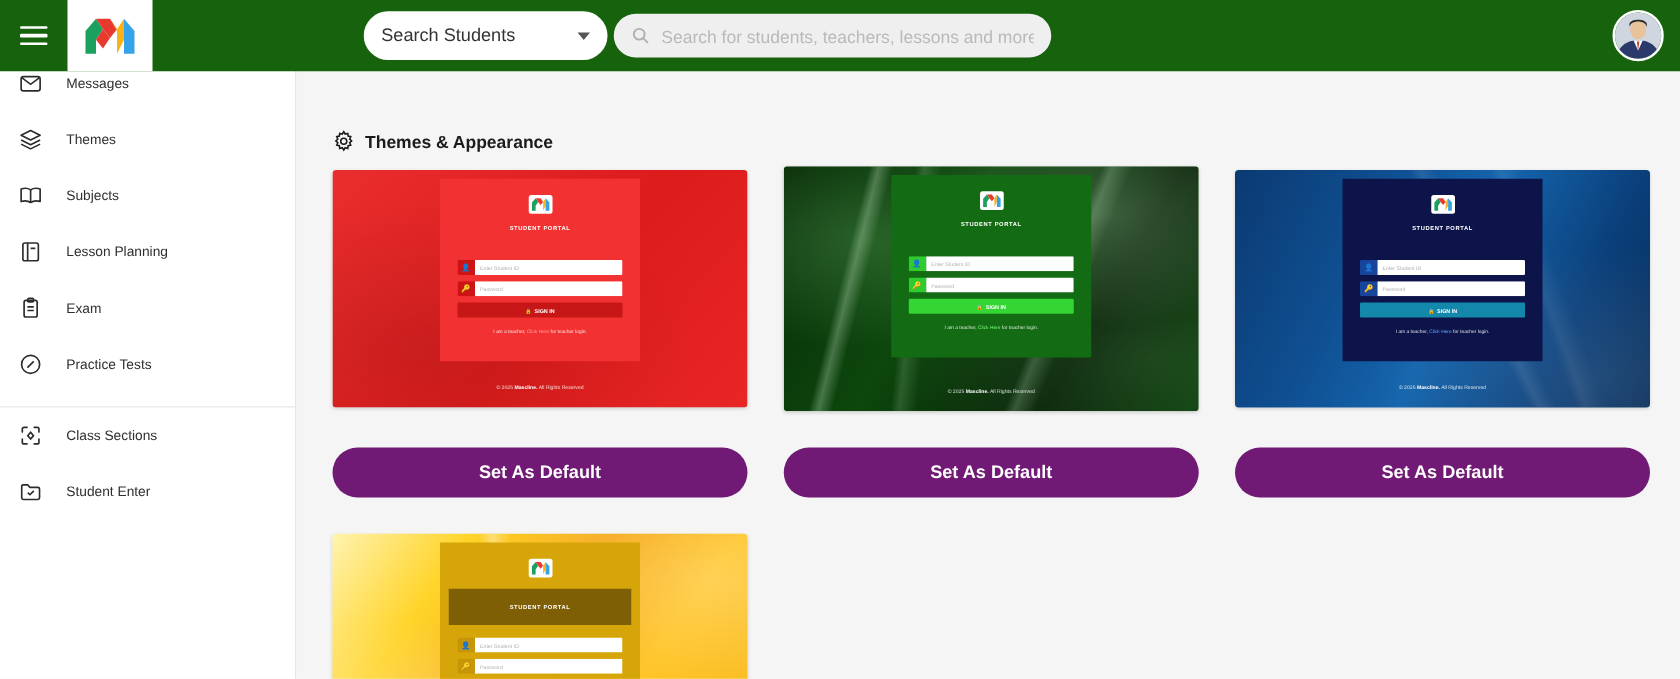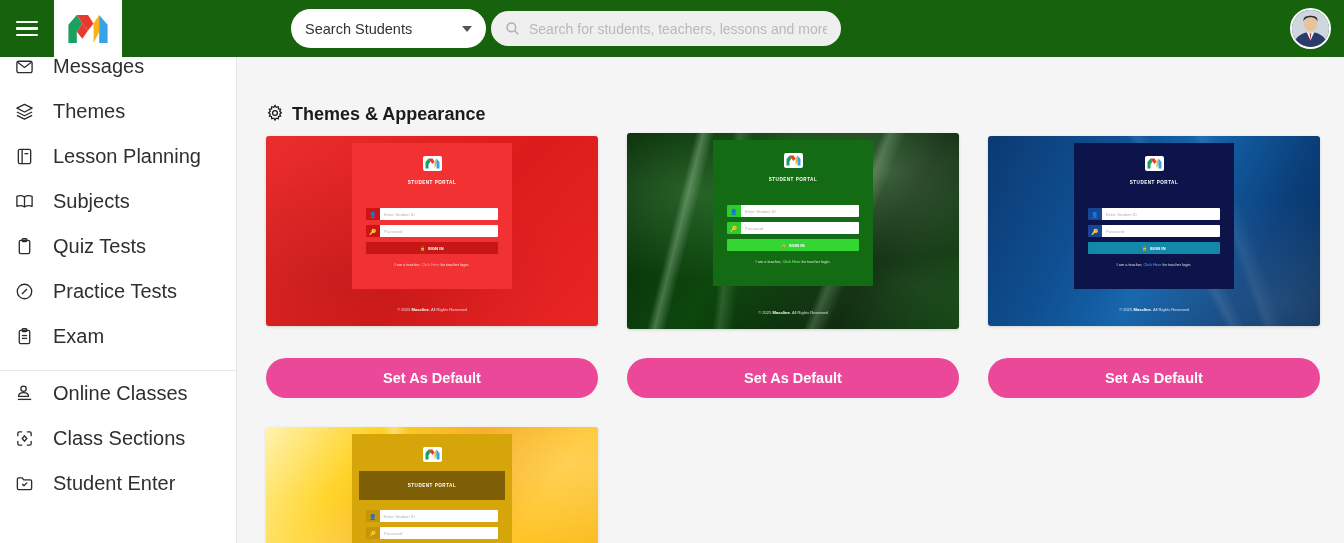--- a/index.html
+++ b/index.html
@@ -85,43 +85,43 @@
   .nav-item {
     display: flex; align-items: center;
     height: 45px; padding-left: 14px; gap: 18px;
     cursor: pointer; color: #3b3b3b;
   }
   .nav-item .ico {
     width: 21px; height: 21px;
     display: flex; align-items: center; justify-content: center;
     flex-shrink: 0; color: #2c2c2c;
   }
-  .nav-item .txt { font-size: 20px; color: #2f2f2f; }
+  .nav-item .txt { font-size: 11px; color: #2f2f2f; }
 
   .nav-divider {
     height: 1px; background: #e8e8e8;
     margin: 11px 0 0 0;
   }
   .nav-section {
     font-size: 11.5px; letter-spacing: 0.7px;
     color: #9b9b9b; padding: 18px 0 9px 16px;
     text-transform: uppercase;
   }
 
   
   .main {
     position: absolute; left: 237px; top: 57px;
     width: 1107px; height: 486px;
     background: #f4f5f4;
     overflow: hidden;
   }
   .page-title {
-    display: flex; gap: 8px;
+    display: flex; align-items: center; gap: 8px;
     margin: 47px 0 0 29px;
-    font-size: 18px; font-weight: bold; color: #1b1b1b;
+    font-size: 14px; font-weight: bold; color: #1b1b1b;
   }
 
   .theme-grid {
     position: absolute; left: 29px; top: 79px;
     width: 1060px;
   }
   .row { display: flex; gap: 29px; }
 
   .theme-card {
     width: 332px; height: 190px;
@@ -244,21 +244,21 @@
     font-size: 4.6px; font-weight: bold; letter-spacing: 0.5px; color: #ffffff;
   }
   .bg-yellow .prev-field .fico { background: #c79608; }
 
   
   .btn-row {
     display: flex; gap: 29px; margin-top: 29px;
   }
   .btn-default {
     width: 332px; height: 40px;
-    background: #ec4899; color: #ffffff;
+    background: #701a75; color: #ffffff;
     border: none; border-radius: 22px;
     font-family: "Liberation Sans", sans-serif;
     font-size: 14.5px; font-weight: bold;
     cursor: pointer;
     display: flex; align-items: center; justify-content: center;
   }
   .btn-2 { align-self: flex-start; margin-top: 0; }
 </style>
 </head>
 <body>
@@ -323,84 +323,65 @@
         <path d="M10 2.5 L18 6.5 L10 10.5 L2 6.5 Z"></path>
           <path d="M2 10.5 L10 14.5 L18 10.5"></path>
           <path d="M2 14 L10 18 L18 14"></path>
       </svg>
     </span>
     <span class="txt">Themes</span>
   </div>
 
   <div class="nav-item">
     <span class="ico">
+      <svg width="19" height="19" viewBox="0 0 20 20" fill="none" stroke="currentColor" stroke-width="1.4" stroke-linejoin="round">
+        <path d="M2 4.5 C5 3.4 7.6 3.6 10 5.2 C12.4 3.6 15 3.4 18 4.5 L18 15 C15 14 12.4 14.2 10 15.8 C7.6 14.2 5 14 2 15 Z"></path>
+        <line x1="10" y1="5.2" x2="10" y2="15.8"></line>
+      </svg>
+    </span>
+    <span class="txt">Subjects</span>
+  </div>
+
+  <div class="nav-item">
+    <span class="ico">
       <svg width="19" height="19" viewBox="0 0 20 20" fill="none" stroke="currentColor" stroke-width="1.4">
         <rect x="3.5" y="2.5" width="13" height="15" rx="1.6"></rect>
           <line x1="7.5" y1="2.5" x2="7.5" y2="17.5"></line>
           <line x1="10" y1="7" x2="14" y2="7"></line>
       </svg>
     </span>
     <span class="txt">Lesson Planning</span>
   </div>
 
-  <div class="nav-item">
-    <span class="ico">
-      <svg width="19" height="19" viewBox="0 0 20 20" fill="none" stroke="currentColor" stroke-width="1.4" stroke-linejoin="round">
-        <path d="M2 4.5 C5 3.4 7.6 3.6 10 5.2 C12.4 3.6 15 3.4 18 4.5 L18 15 C15 14 12.4 14.2 10 15.8 C7.6 14.2 5 14 2 15 Z"></path>
-        <line x1="10" y1="5.2" x2="10" y2="15.8"></line>
-      </svg>
-    </span>
-    <span class="txt">Subjects</span>
-  </div>
-
-  <div class="nav-item">
-    <span class="ico">
-      <svg width="19" height="19" viewBox="0 0 20 20" fill="none" stroke="currentColor" stroke-width="1.4">
-        <rect x="4.5" y="3.5" width="11" height="14" rx="1.6"></rect>
-          <rect x="7.5" y="1.8" width="5" height="3" rx="1"></rect>
-      </svg>
-    </span>
-    <span class="txt">Quiz Tests</span>
-  </div>
-
-  <div class="nav-item">
-    <span class="ico">
-      <svg width="19" height="19" viewBox="0 0 20 20" fill="none" stroke="currentColor" stroke-width="1.4">
-        <circle cx="10" cy="10" r="7.6"></circle>
-          <line x1="7.3" y1="12.7" x2="12.6" y2="7.4"></line>
-      </svg>
-    </span>
-    <span class="txt">Practice Tests</span>
-  </div>
 
   <div class="nav-item">
     <span class="ico">
       <svg width="19" height="19" viewBox="0 0 20 20" fill="none" stroke="currentColor" stroke-width="1.4">
         <rect x="4.5" y="3.5" width="11" height="14" rx="1.6"></rect>
           <rect x="7.5" y="1.8" width="5" height="3" rx="1"></rect>
         <line x1="7.3" y1="9" x2="12.7" y2="9"></line>
           <line x1="7.3" y1="12" x2="12.7" y2="12"></line>
       </svg>
     </span>
     <span class="txt">Exam</span>
   </div>
 
+  <div class="nav-item">
+    <span class="ico">
+      <svg width="19" height="19" viewBox="0 0 20 20" fill="none" stroke="currentColor" stroke-width="1.4">
+        <circle cx="10" cy="10" r="7.6"></circle>
+          <line x1="7.3" y1="12.7" x2="12.6" y2="7.4"></line>
+      </svg>
+    </span>
+    <span class="txt">Practice Tests</span>
+  </div>
+
   <div class="nav-divider"></div>
 
 
-  <div class="nav-item">
-    <span class="ico">
-      <svg width="19" height="19" viewBox="0 0 20 20" fill="none" stroke="currentColor" stroke-width="1.4">
-        <circle cx="9" cy="5" r="2.8"></circle>
-          <path d="M3.8 13 C3.8 10 6 9 9 9 C12 9 14.2 10 14.2 13 Z"></path>
-          <line x1="3" y1="16.2" x2="17" y2="16.2"></line>
-      </svg>
-    </span>
-    <span class="txt">Online Classes</span>
-  </div>
 
   <div class="nav-item">
     <span class="ico">
       <svg width="19" height="19" viewBox="0 0 20 20" fill="none" stroke="currentColor" stroke-width="1.4" stroke-linecap="round">
         <path d="M3 7 L3 4.5 A1.5 1.5 0 0 1 4.5 3 L7 3"></path>
           <path d="M13 3 L15.5 3 A1.5 1.5 0 0 1 17 4.5 L17 7"></path>
         <path d="M17 13 L17 15.5 A1.5 1.5 0 0 1 15.5 17 L13 17"></path>
           <path d="M7 17 L4.5 17 A1.5 1.5 0 0 1 3 15.5 L3 13"></path>
         <path d="M10 7.2 L12.4 10 L10 12.8 L7.6 10 Z"></path>
       </svg>

